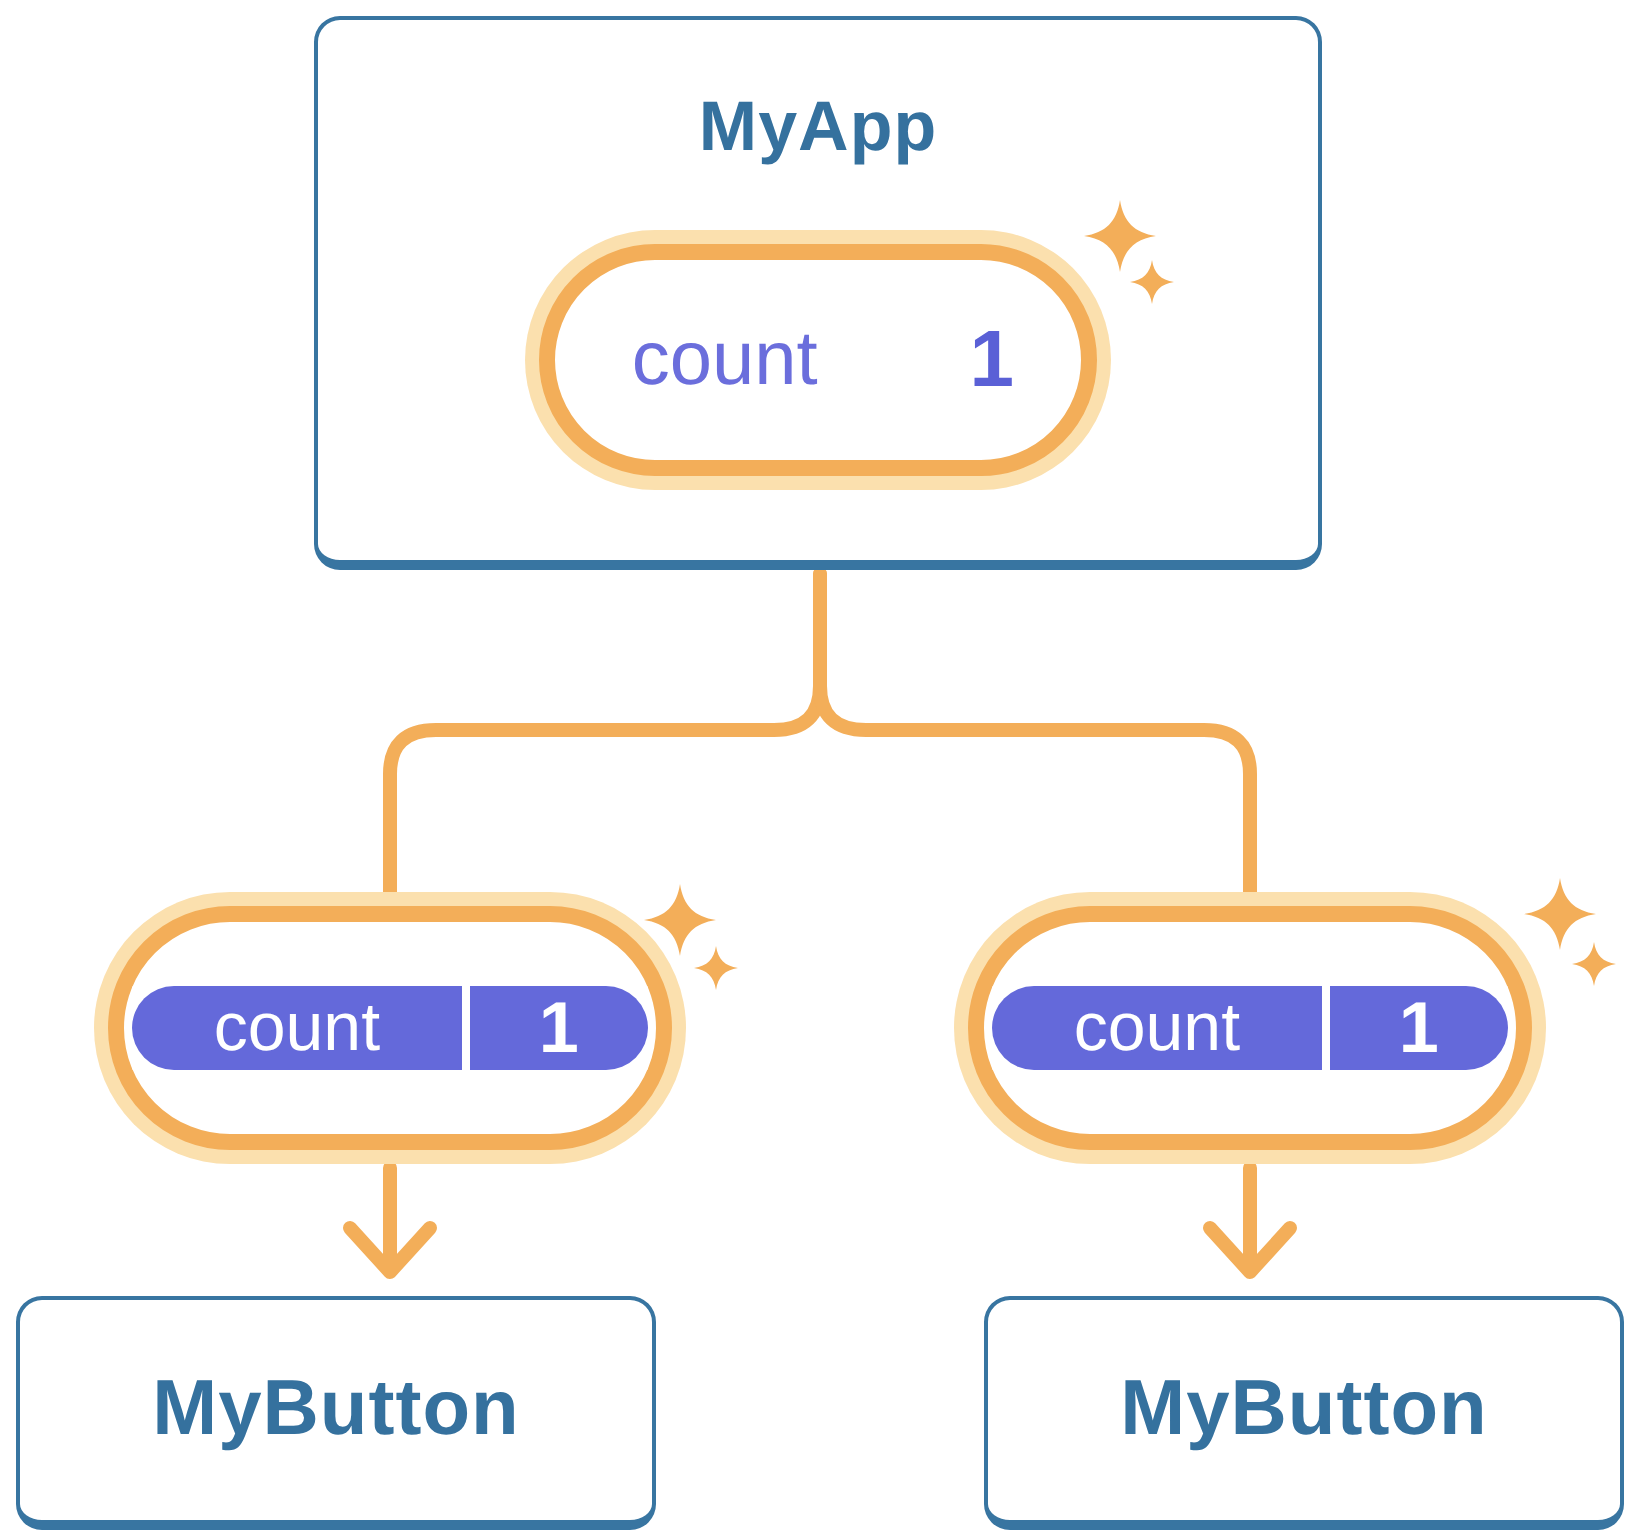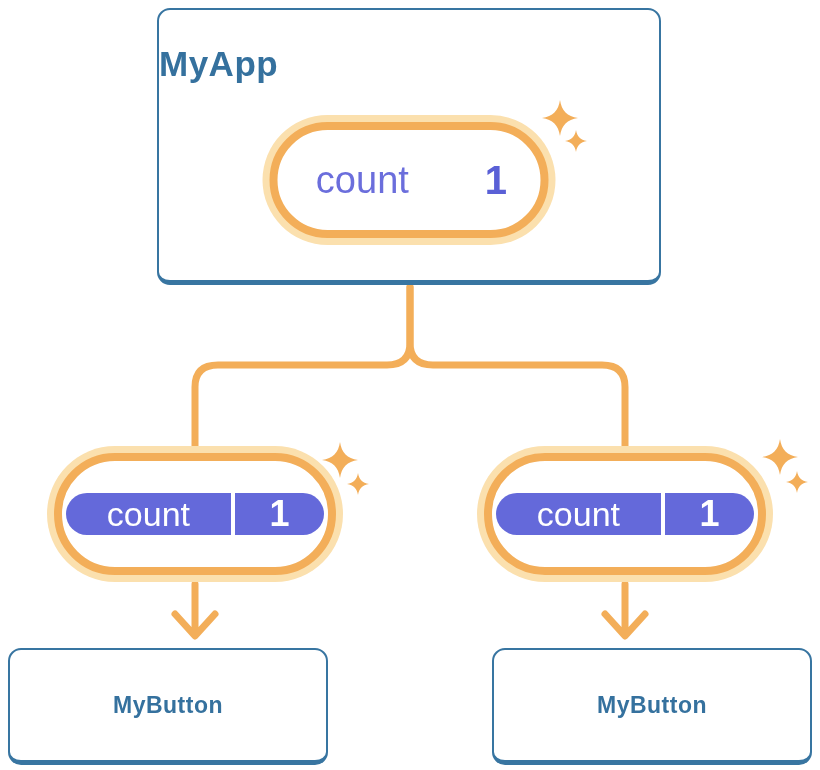--- a/index.html
+++ b/index.html
@@ -22,29 +22,29 @@
   .card{
     position:absolute;
     background:#fff;
     border:2px solid var(--blue-border);
     border-bottom-width:5px;
     border-radius:13px;
     z-index:1;
   }
   .card-root{left:157px;top:8px;width:504px;height:277px;}
   .card-title{
-    text-align:left;
+    text-align:center;
     color:var(--blue-text);
     font-weight:700;
     letter-spacing:0.5px;
   }
   .card-root .card-title{margin-top:34px;font-size:35px;}
 
   .card-leaf{width:320px;height:117px;display:flex;align-items:center;justify-content:center;}
-  .card-leaf .card-title{font-size:23px;}
+  .card-leaf .card-title{font-size:39px;}
   .card-leaf-left{left:8px;top:648px;}
   .card-leaf-right{left:492px;top:648px;}
 
   
   .pill-outer{
     position:absolute;
     background:var(--halo);
     border-radius:999px;
     padding:7px;
     z-index:1;

